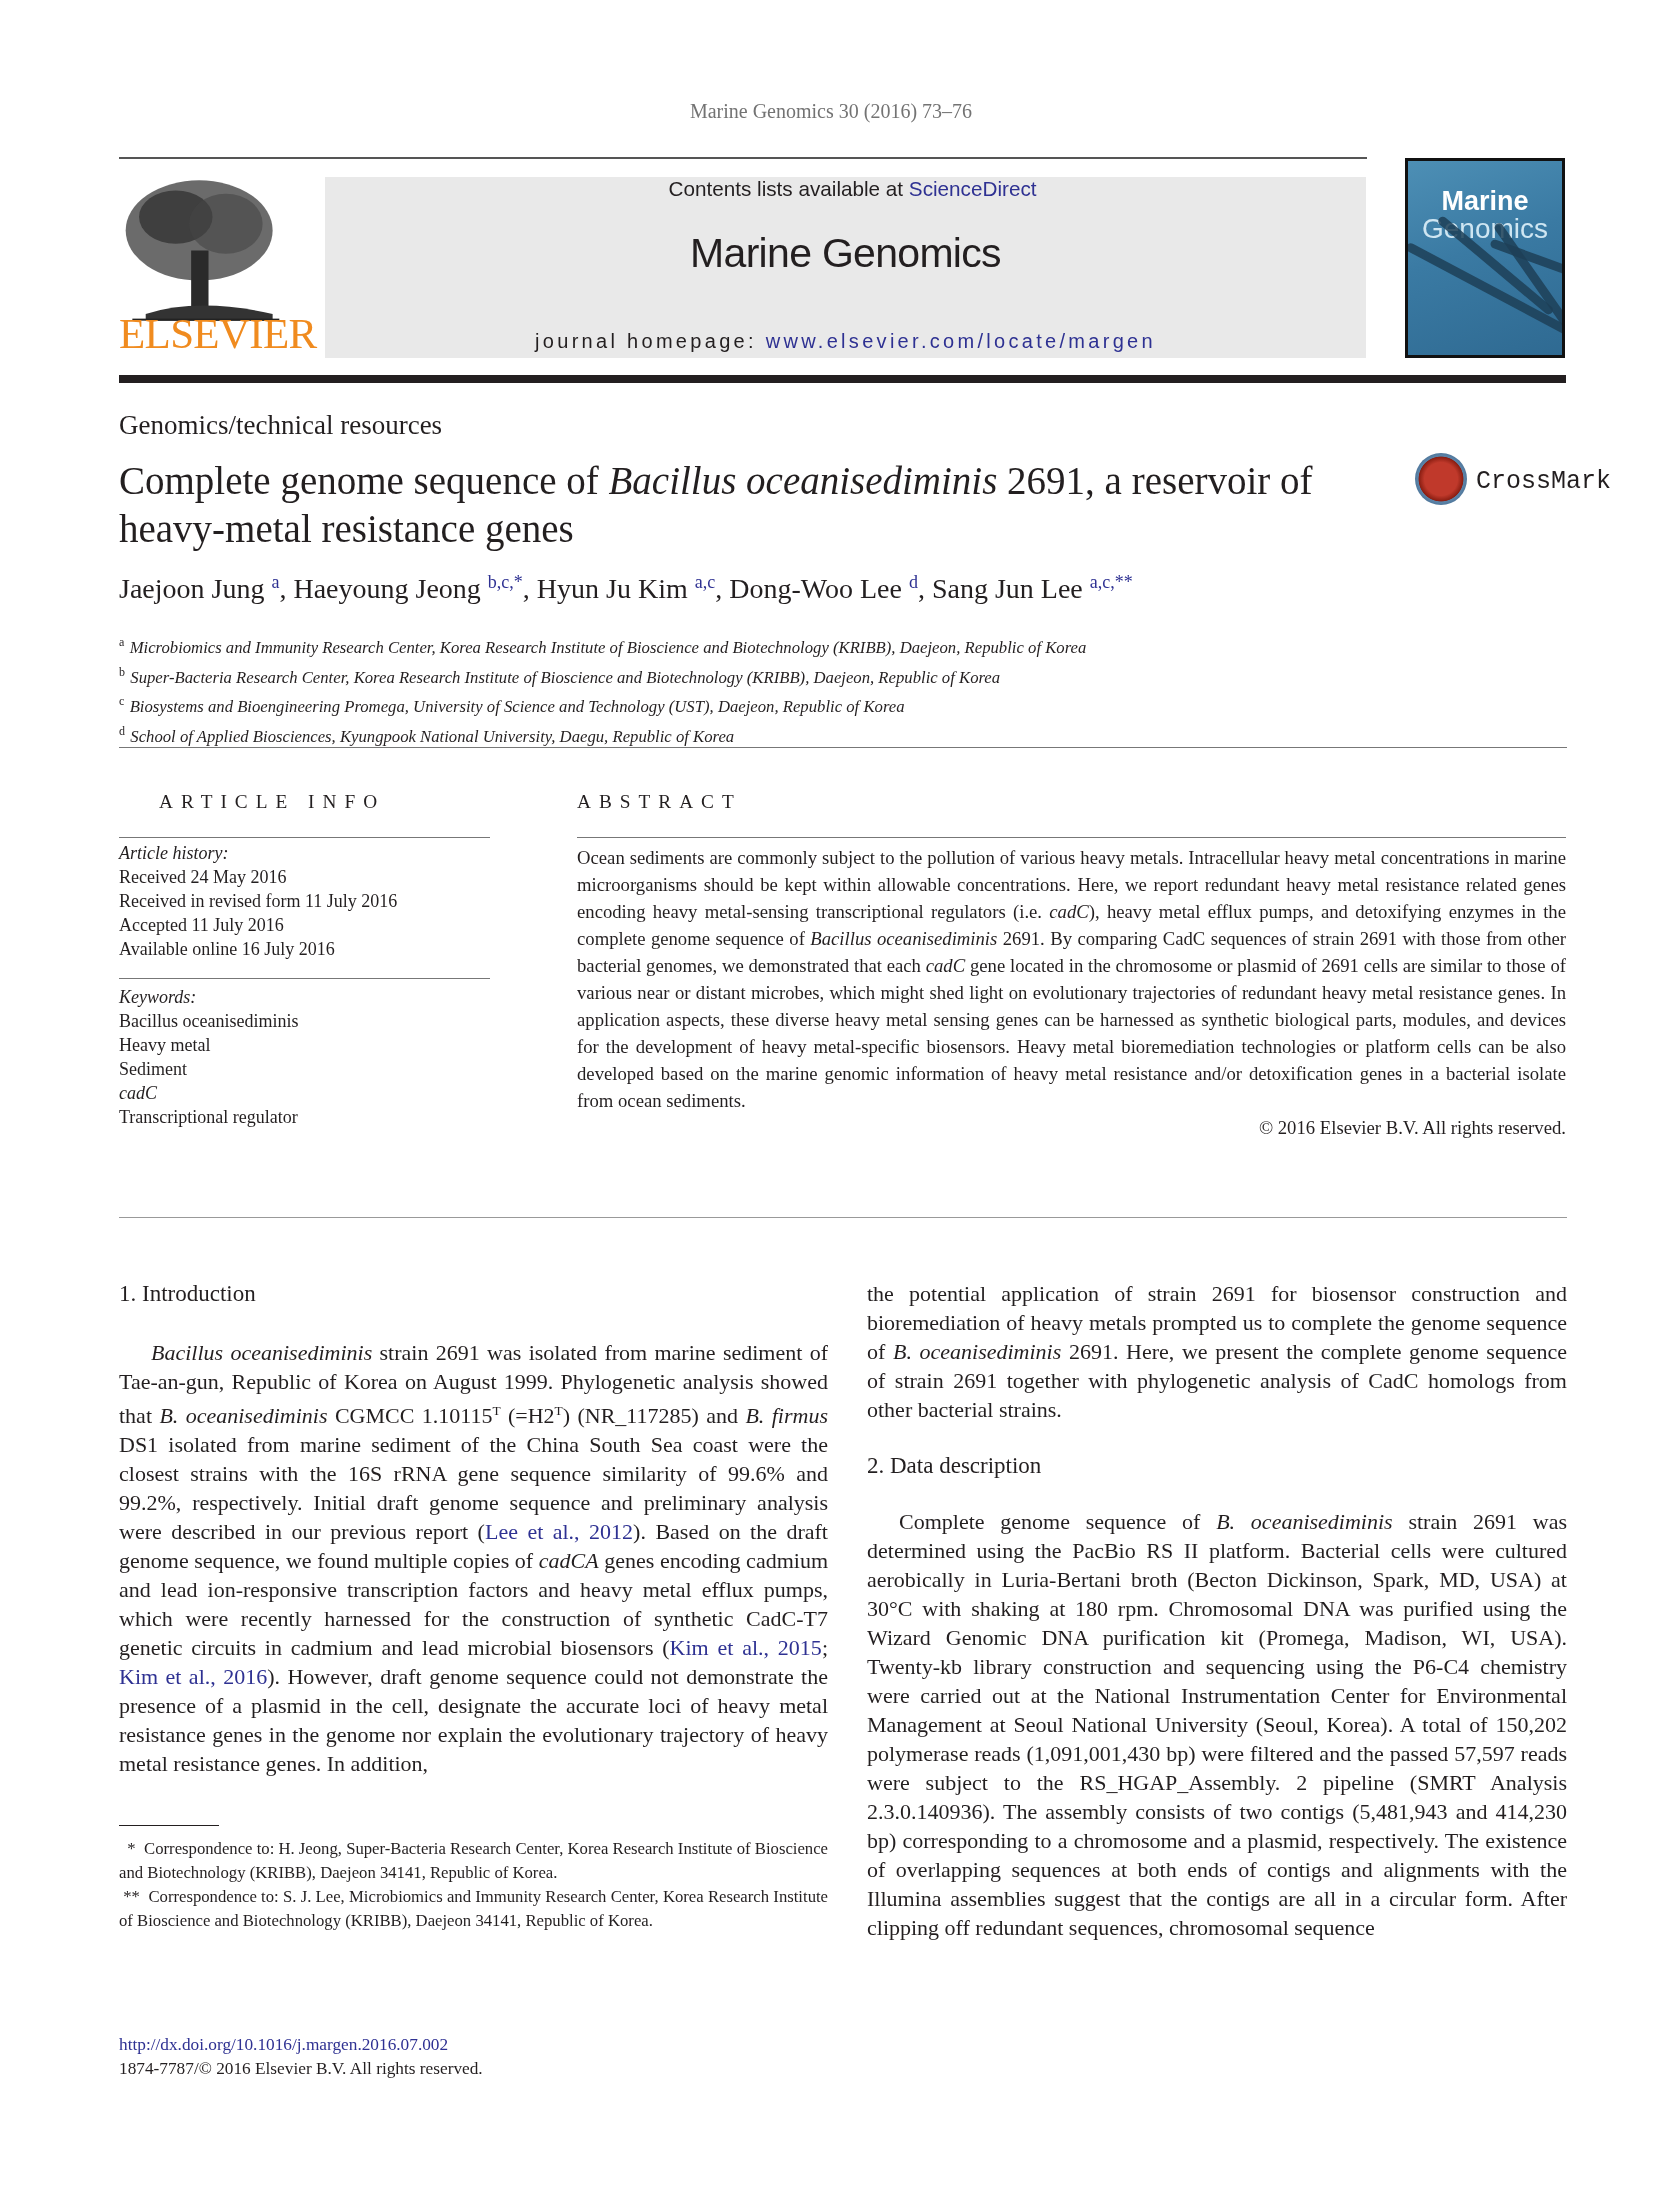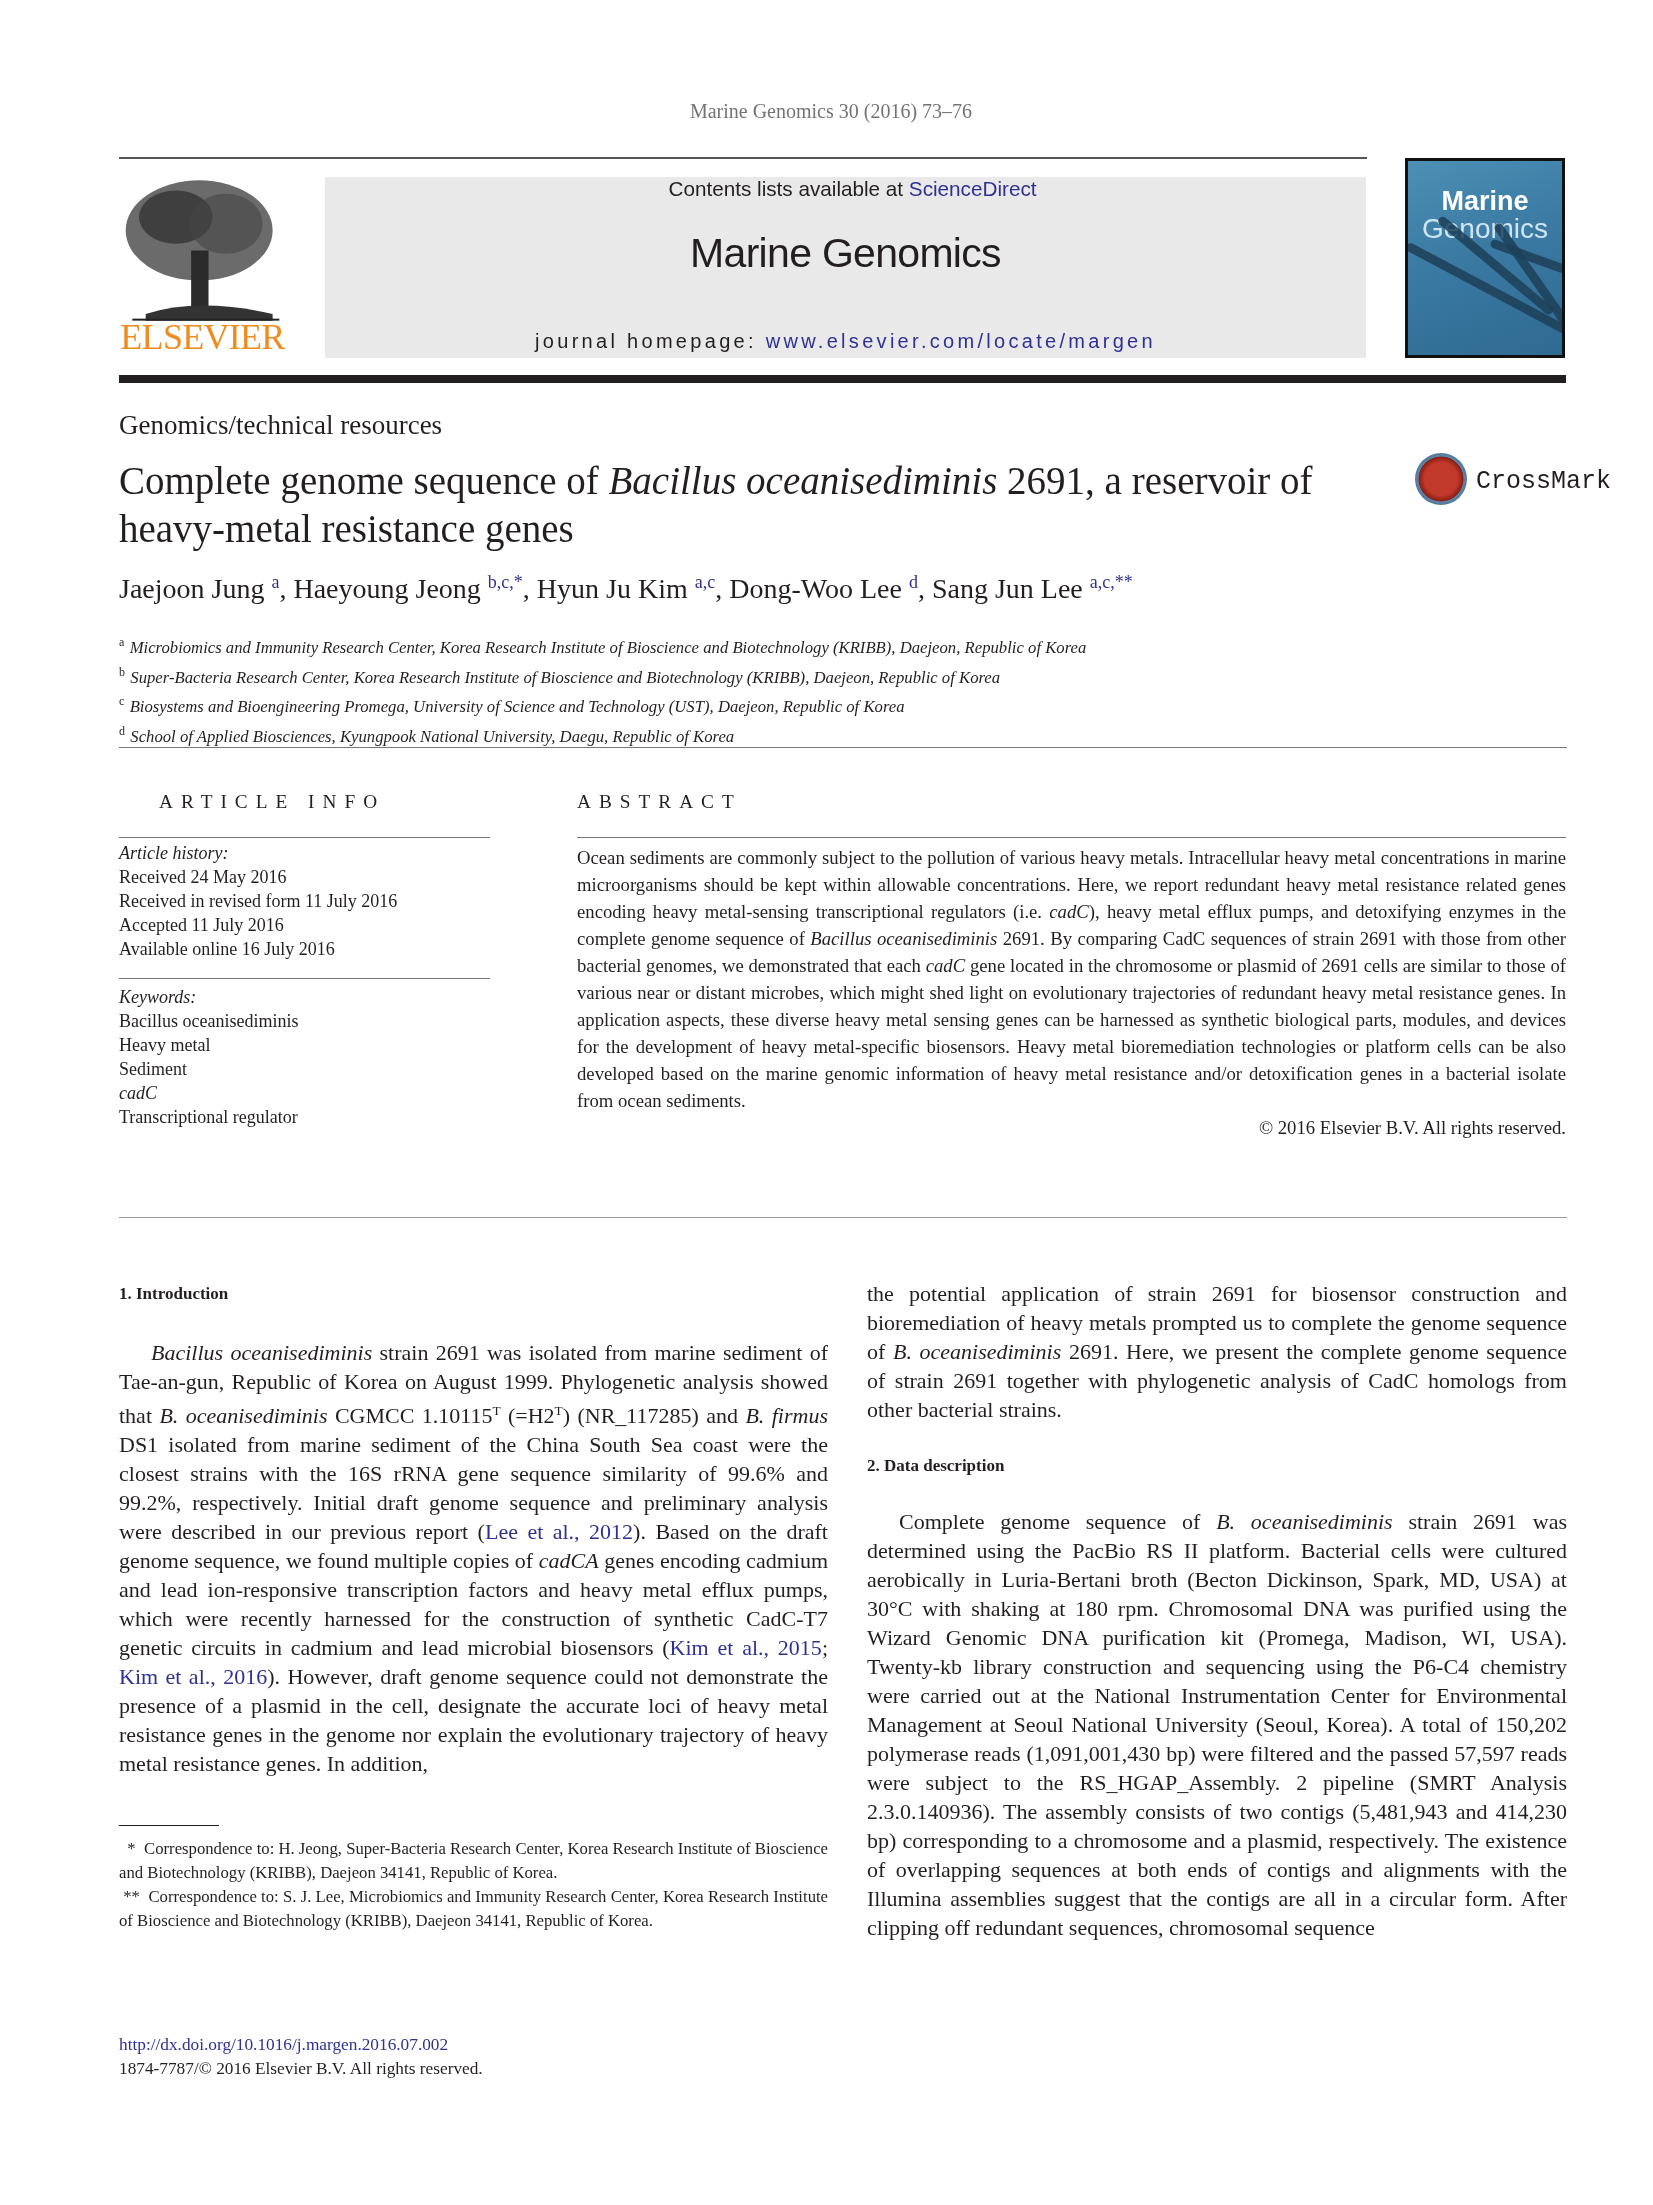--- a/index.html
+++ b/index.html
@@ -3,21 +3,21 @@
 <meta charset="utf-8">
 <style>
   html,body{margin:0;padding:0;background:#fff;}
   body{width:1654px;height:2205px;position:relative;overflow:hidden;
        font-family:"Liberation Serif","DejaVu Serif",serif;color:#231f20;}
   .abs{position:absolute;}
   a,.link{color:#2e3192;text-decoration:none;}
   .journal-ref{top:100px;left:4px;width:1654px;text-align:center;font-size:20px;color:#737373;}
   .top-rule{top:157px;left:119px;width:1248px;height:2px;background:#555;}
   .elsevier-logo{top:177px;left:119px;width:167px;height:181px;}
-  .elsevier-word{position:absolute;left:0;bottom:0;width:167px;text-align:center;font-size:36px;color:#f08b1f;letter-spacing:-0.7px;font-family:"Liberation Serif",serif;}
+  .elsevier-word{position:absolute;left:0;bottom:0;width:167px;text-align:center;font-size:43px;color:#f08b1f;letter-spacing:-0.7px;font-family:"Liberation Serif",serif;}
   .graybox{top:177px;left:325px;width:1041px;height:181px;background:#e9e9e9;}
   .contents{top:177px;left:325px;width:1055px;text-align:center;font-size:20.7px;font-family:"Liberation Sans",sans-serif;}
   .journal-title{top:230px;left:325px;width:1041px;text-align:center;font-size:41px;font-family:"Liberation Sans",sans-serif;color:#231f20;letter-spacing:-0.7px;}
   .homepage{top:330px;left:325px;width:1041px;text-align:center;font-size:20px;letter-spacing:3.3px;font-family:"Liberation Sans",sans-serif;}
   .cover{top:158px;left:1405px;width:160px;height:200px;background:#111;padding:0;}
   .cover-inner{position:absolute;left:3.3px;top:3.3px;right:3.3px;bottom:3.3px;
      background:linear-gradient(160deg,#4d8fb5 0%,#3a7aa3 45%,#2f6a92 100%);overflow:hidden;}
   .cover-t1{position:absolute;top:25px;width:100%;text-align:center;color:#fff;font-weight:bold;font-size:27px;font-family:"Liberation Sans",sans-serif;}
   .cover-t2{position:absolute;top:52px;width:100%;text-align:center;color:#cfe6f2;font-size:28px;font-family:"Liberation Sans",sans-serif;}
   .helix{position:absolute;height:9.3px;background:#1d3f57;opacity:.85;border-radius:4.7px;}
@@ -35,21 +35,21 @@
   .head-spaced{font-size:19.3px;letter-spacing:8px;}
   .article-info-head{top:791px;left:119px;margin-left:40px;}
   .abstract-head{top:791px;left:577px;}
   .ai-list{left:119px;width:373px;font-size:18px;line-height:24px;}
   .ai-list .it{font-style:italic;}
   .abstract{top:844px;left:577px;width:989px;font-size:18.7px;line-height:27px;text-align:justify;}
   .abstract .right{text-align:right;}
   .col{font-size:22px;line-height:29px;text-align:justify;}
   .col-left{left:119px;width:709px;}
   .col-right{left:867px;width:700px;}
-  .h2{font-weight:bold;font-size:17px;}
+  .h2{font-weight:normal;font-size:23px;}
   .indent{text-indent:32px;}
   .foot{top:1837px;left:119px;width:709px;font-size:16.7px;line-height:24px;text-align:justify;}
   .doi{top:2033px;left:119px;font-size:17.3px;line-height:24px;}
 </style>
 </head>
 <body>
 
 <div class="abs journal-ref">Marine Genomics 30 (2016) 73–76</div>
 <div class="abs top-rule"></div>
 

